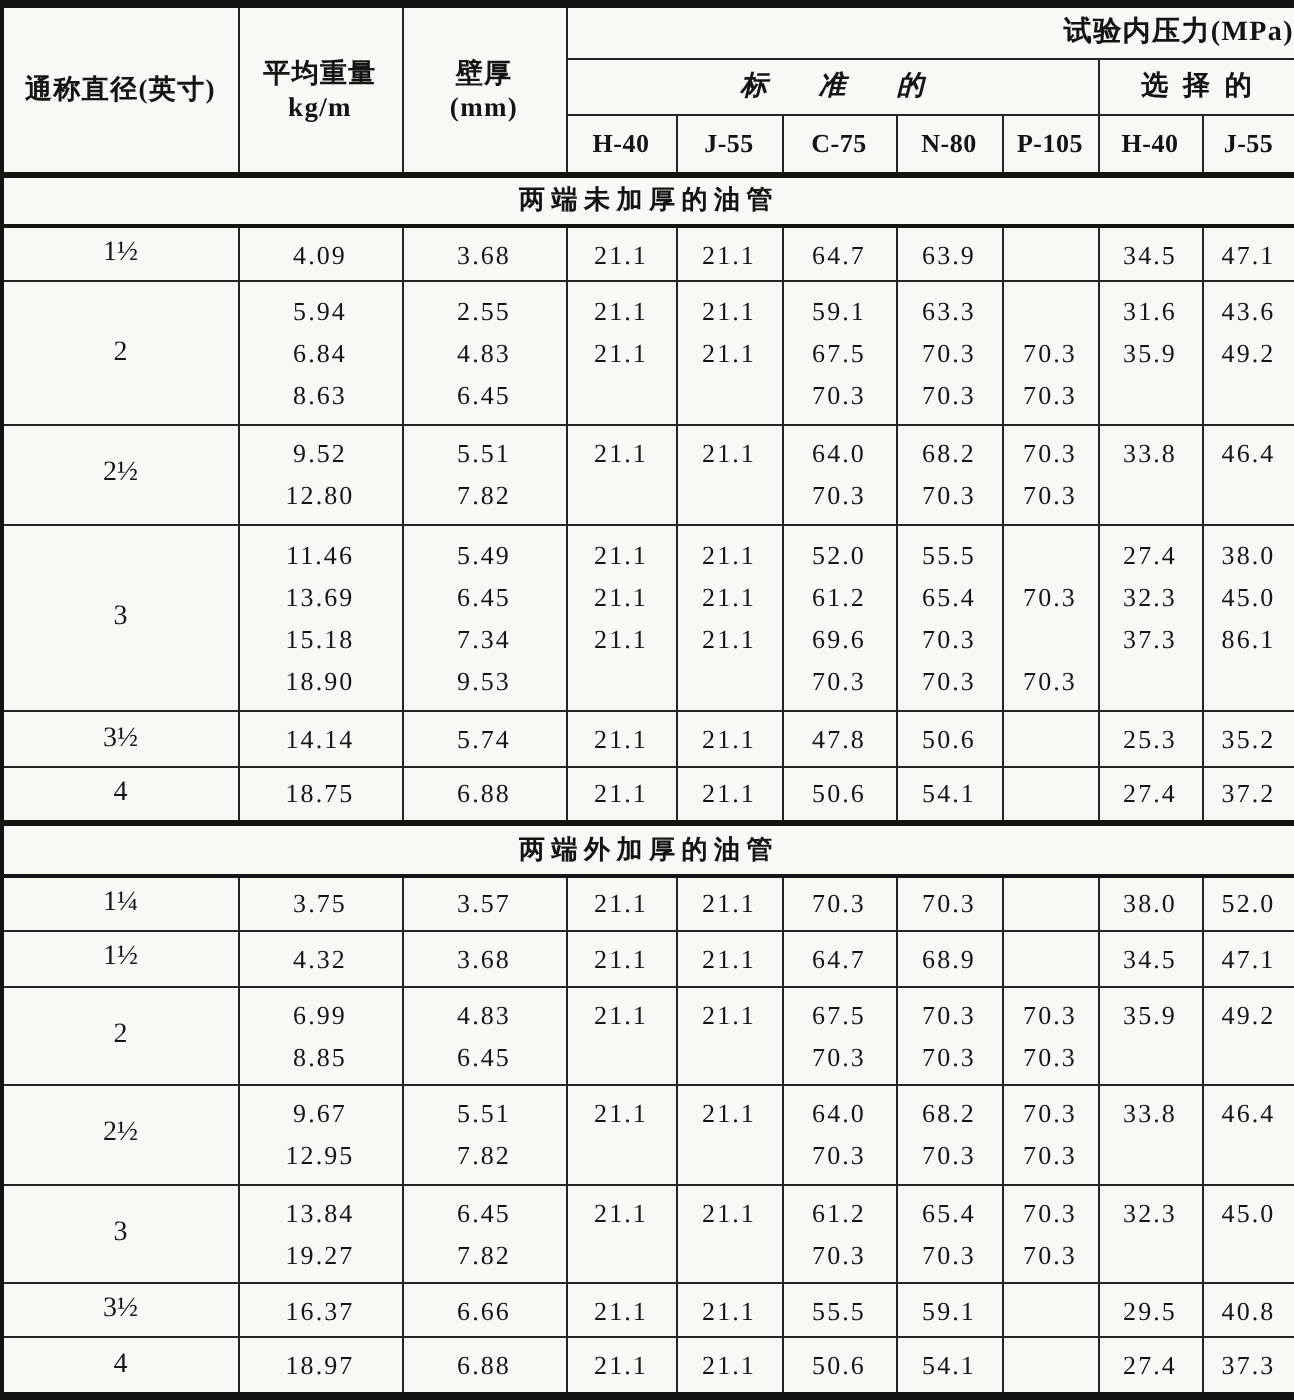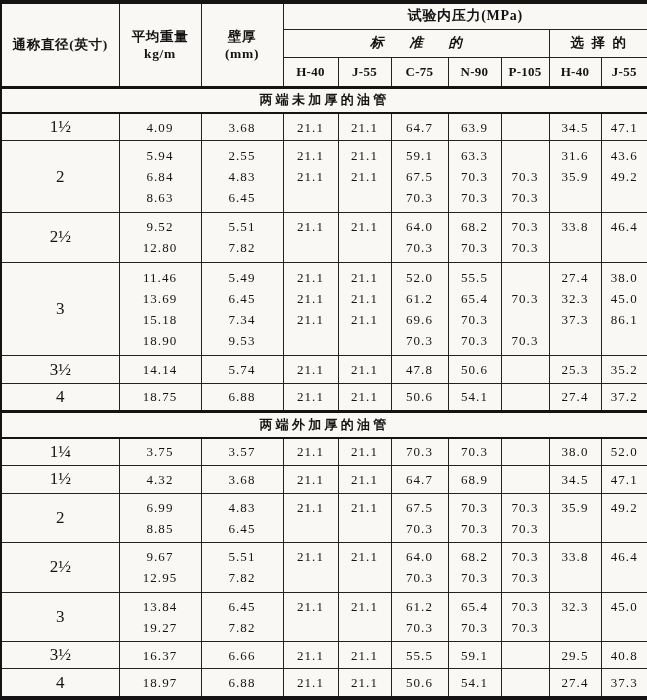--- a/index.html
+++ b/index.html
@@ -27,39 +27,39 @@
     font-size: 13px;
     font-weight: normal;
     letter-spacing: 0.06em;
     padding: 1px 0;
   }
 
   
   thead th { font-weight: bold; }
   th.h-left { font-size: 13.5px; letter-spacing: 0.05em; }
   th.h-left .sub { font-weight: bold; }
-  th.pressure-title { height: 27px; font-size: 14px; letter-spacing: 0.05em; }
+  th.pressure-title { height: 27px; font-size: 14px; letter-spacing: 0.05em; text-align: right; }
   th.std-label { height: 28px; font-size: 13.5px; letter-spacing: 1.9em; text-indent: 1.9em; font-style: italic; }
   th.sel-label { height: 28px; font-size: 13.5px; letter-spacing: 0.55em; text-indent: 0.55em; }
   tr.grades-row th { height: 30px; font-size: 13px; font-weight: bold; letter-spacing: 0.02em; }
   tr.grades-row { border-bottom: 3px solid #141414; }
 
   
   tr.section-title-row td {
     border-left: none; border-right: none;
     border-top: 3px solid #141414;
     border-bottom: 2px solid #141414;
     height: 26px;
     font-weight: bold;
     font-size: 13px;
     letter-spacing: 0.25em;
   }
 
   
-  td.diam { font-size: 17px; letter-spacing: 0; }
+  td.diam { font-size: 14px; letter-spacing: 0; }
   .line { height: 21px; line-height: 21px; white-space: pre; }
   tr.group-row td { padding: 2px 0; }
   .num { letter-spacing: 0.08em; }
 </style>
 </head>
 <body>
 
 <div class="page">
   <table class="spec">
     <colgroup>
@@ -88,21 +88,21 @@
         <th colspan="7" class="pressure-title">试验内压力(MPa)</th>
       </tr>
       <tr>
         <th colspan="5" class="std-label">标准的</th>
         <th colspan="2" class="sel-label">选择的</th>
       </tr>
       <tr class="grades-row">
           <th>H-40</th>
           <th>J-55</th>
           <th>C-75</th>
-          <th>N-90</th>
+          <th>N-80</th>
           <th>P-105</th>
           <th>H-40</th>
           <th>J-55</th>
         </tr>
     </thead>
     <tbody>
         <tr class="section-title-row">
           <td colspan="10">两端未加厚的油管</td>
         </tr>
         <tr class="group-row">

